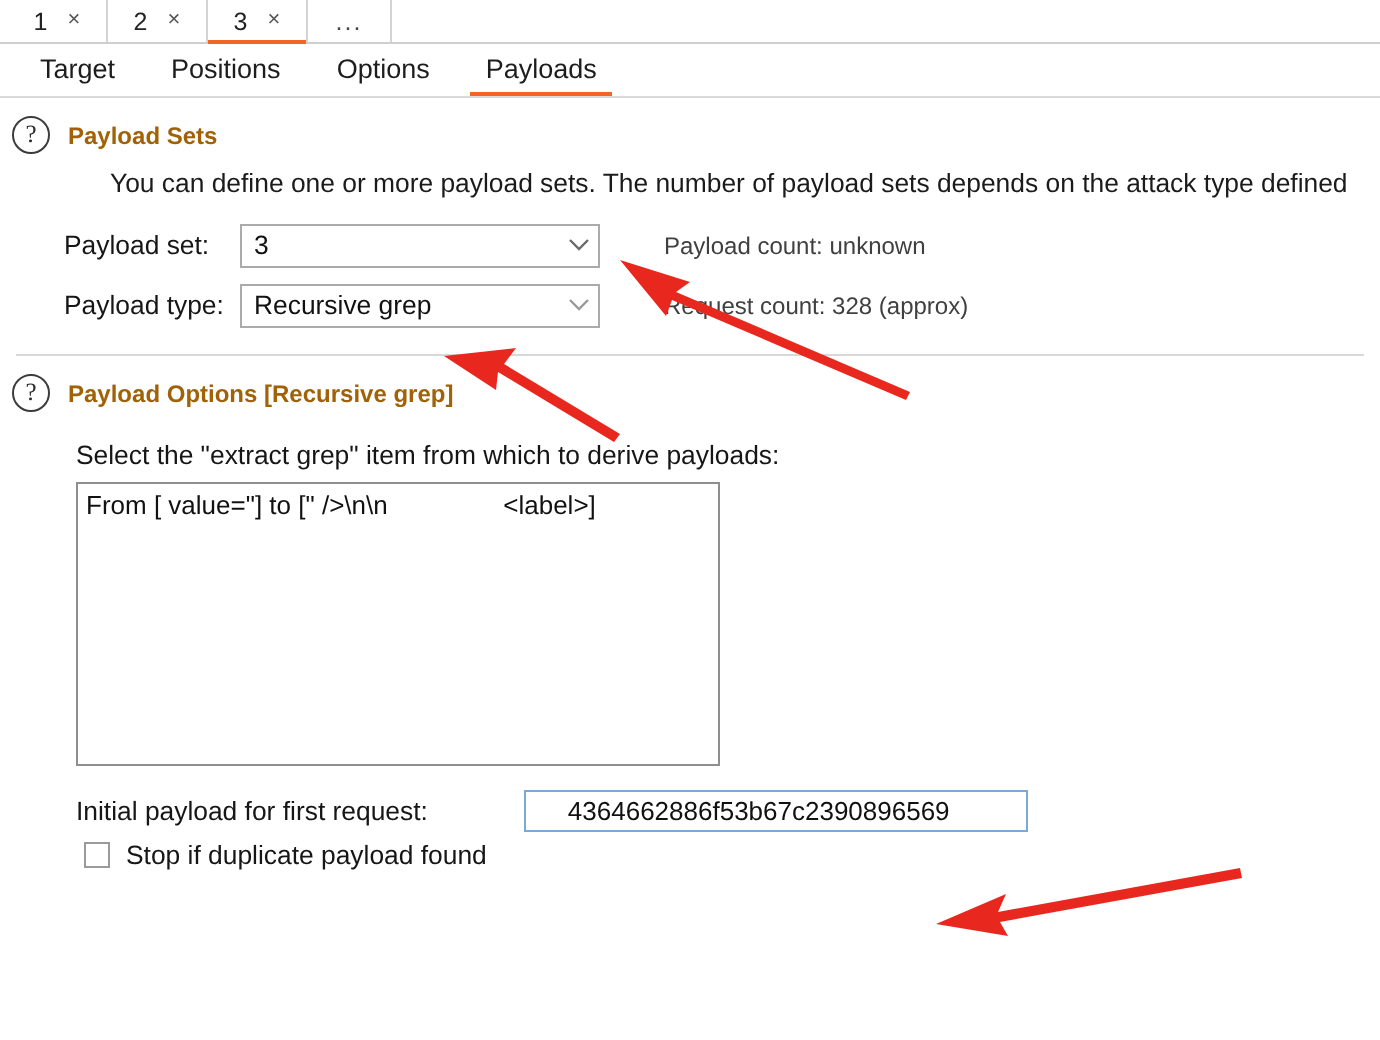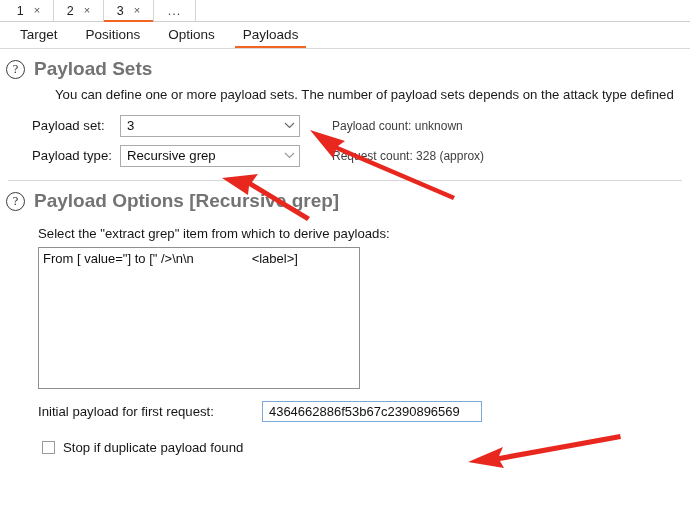--- a/index.html
+++ b/index.html
@@ -105,23 +105,23 @@
     color: #2b2b2b;
     font-size: 12.5px;
     line-height: 17px;
     text-align: center;
     font-family: "Liberation Serif", serif;
     margin-right: 9px;
     flex: none;
     box-sizing: border-box;
   }
   .sec-title {
-    color: #737373;
+    color: #a16207;
     font-weight: bold;
-    font-size: 19px;
+    font-size: 12px;
   }
   .sec-desc {
     padding-left: 38px;
     padding-right: 0;
     font-size: 13.2px;
     color: #1b1b1b;
     white-space: nowrap;
     overflow: hidden;
     margin-top: 5px;
     margin-left: 17px;
@@ -206,37 +206,37 @@
   
   .bottomrow {
     display: flex;
     align-items: center;
     margin-left: 38px;
     margin-top: 12px;
     gap: 41px;
   }
   .bottomrow .lbl { font-size: 13.2px; color: #161616; margin-right: 7px; }
   .textfield {
-    width: 220px;
+    width: 252px;
     height: 21px;
     border: 1px solid #7aa9d6;
     background: #fff;
     box-sizing: border-box;
     font-size: 13px;
     color: #111;
-    padding-left: 6px;
+    padding-left: 21px;
     line-height: 19px;
     white-space: nowrap;
     overflow: hidden;
   }
   .checkrow {
     display: flex;
     align-items: center;
     margin-left: 42px;
-    margin-top: 18px;
+    margin-top: 4px;
   }
   .checkbox {
     width: 13px; height: 13px;
     border: 1px solid #9a9a9a;
     background: #fff;
     margin-right: 8px;
     box-sizing: border-box;
   }
   .checkrow .lbl { font-size: 13.2px; color: #161616; }
 

